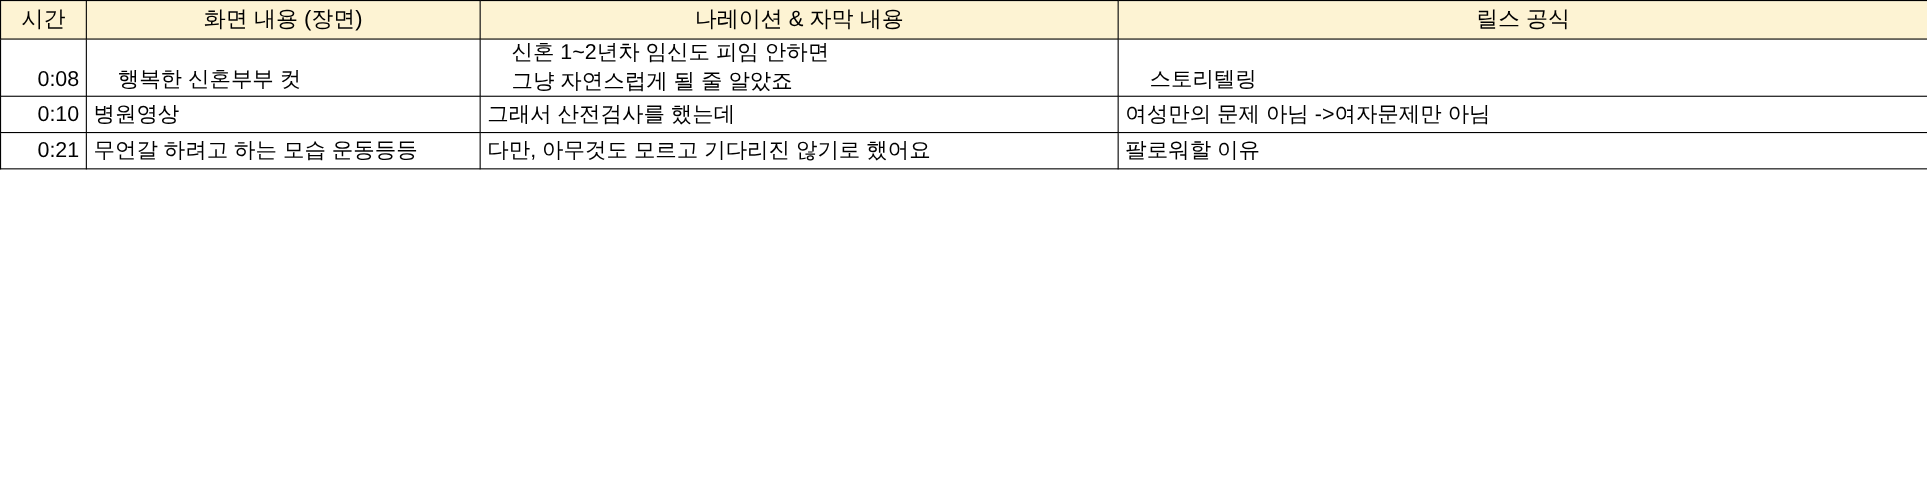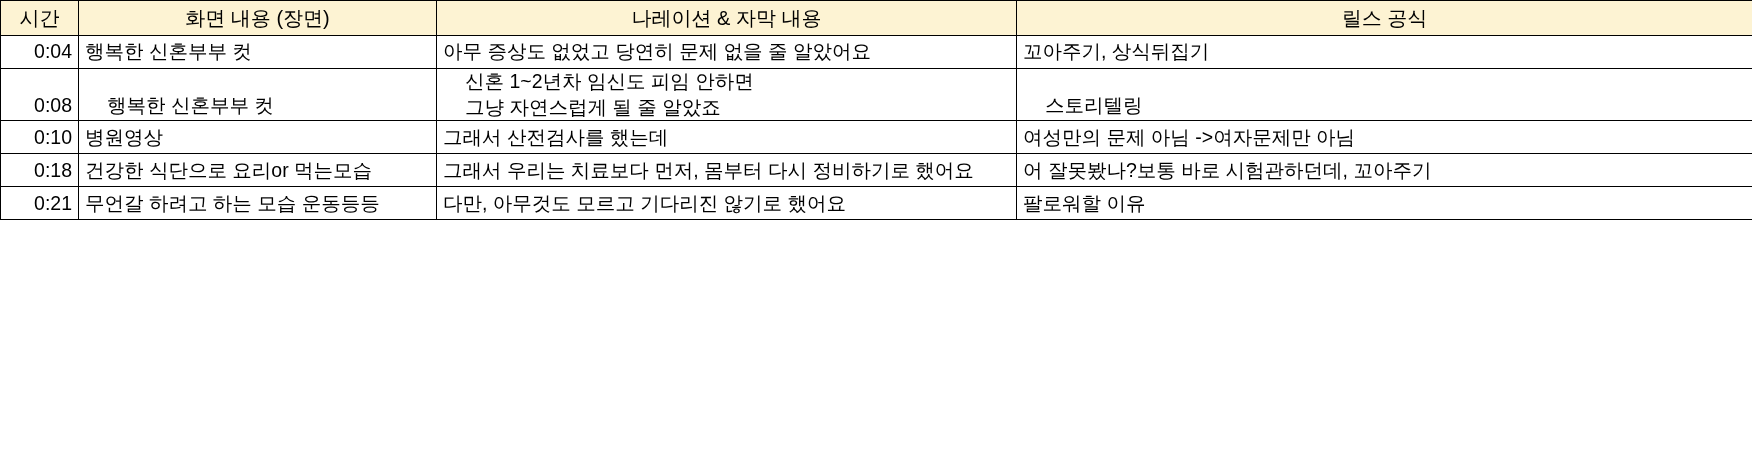--- a/index.html
+++ b/index.html
@@ -84,46 +84,34 @@
     </colgroup>
     <thead>
       <tr>
         <th>시간</th>
         <th>화면 내용 (장면)</th>
         <th>나레이션 &amp; 자막 내용</th>
         <th>릴스 공식</th>
       </tr>
     </thead>
     <tbody id="table-body">
-        <tr>
-          <td class="time">0:04</td>
-          <td class="scene">행복한 신혼부부 컷</td>
-          <td class="narr">아무 증상도 없었고 당연히 문제 없을 줄 알았어요</td>
-          <td class="form">꼬아주기, 상식뒤집기</td>
-        </tr>
         <tr class="tall">
           <td class="time">0:08</td>
           <td class="scene">행복한 신혼부부 컷</td>
           <td class="narr">신혼 1~2년차 임신도 피임 안하면
 그냥 자연스럽게 될 줄 알았죠</td>
           <td class="form">스토리텔링</td>
         </tr>
         <tr>
           <td class="time">0:10</td>
           <td class="scene">병원영상</td>
           <td class="narr">그래서 산전검사를 했는데</td>
           <td class="form">여성만의 문제 아님 -&gt;여자문제만 아님</td>
         </tr>
         <tr>
-          <td class="time">0:18</td>
-          <td class="scene">건강한 식단으로 요리or 먹는모습</td>
-          <td class="narr">그래서 우리는 치료보다 먼저, 몸부터 다시 정비하기로 했어요</td>
-          <td class="form">어 잘못봤나?보통 바로 시험관하던데, 꼬아주기</td>
-        </tr>
-        <tr>
           <td class="time">0:21</td>
           <td class="scene">무언갈 하려고 하는 모습 운동등등</td>
           <td class="narr">다만, 아무것도 모르고 기다리진 않기로 했어요</td>
           <td class="form">팔로워할 이유</td>
         </tr>
       </tbody>
   </table>
 </div>
 
 </body></html>

